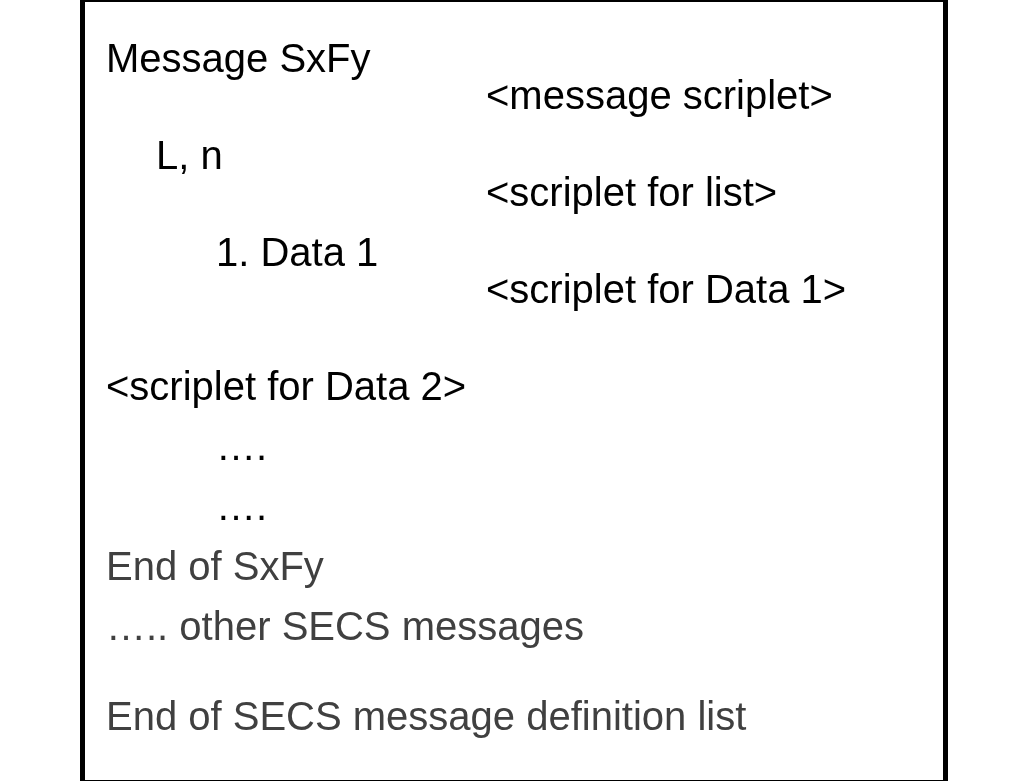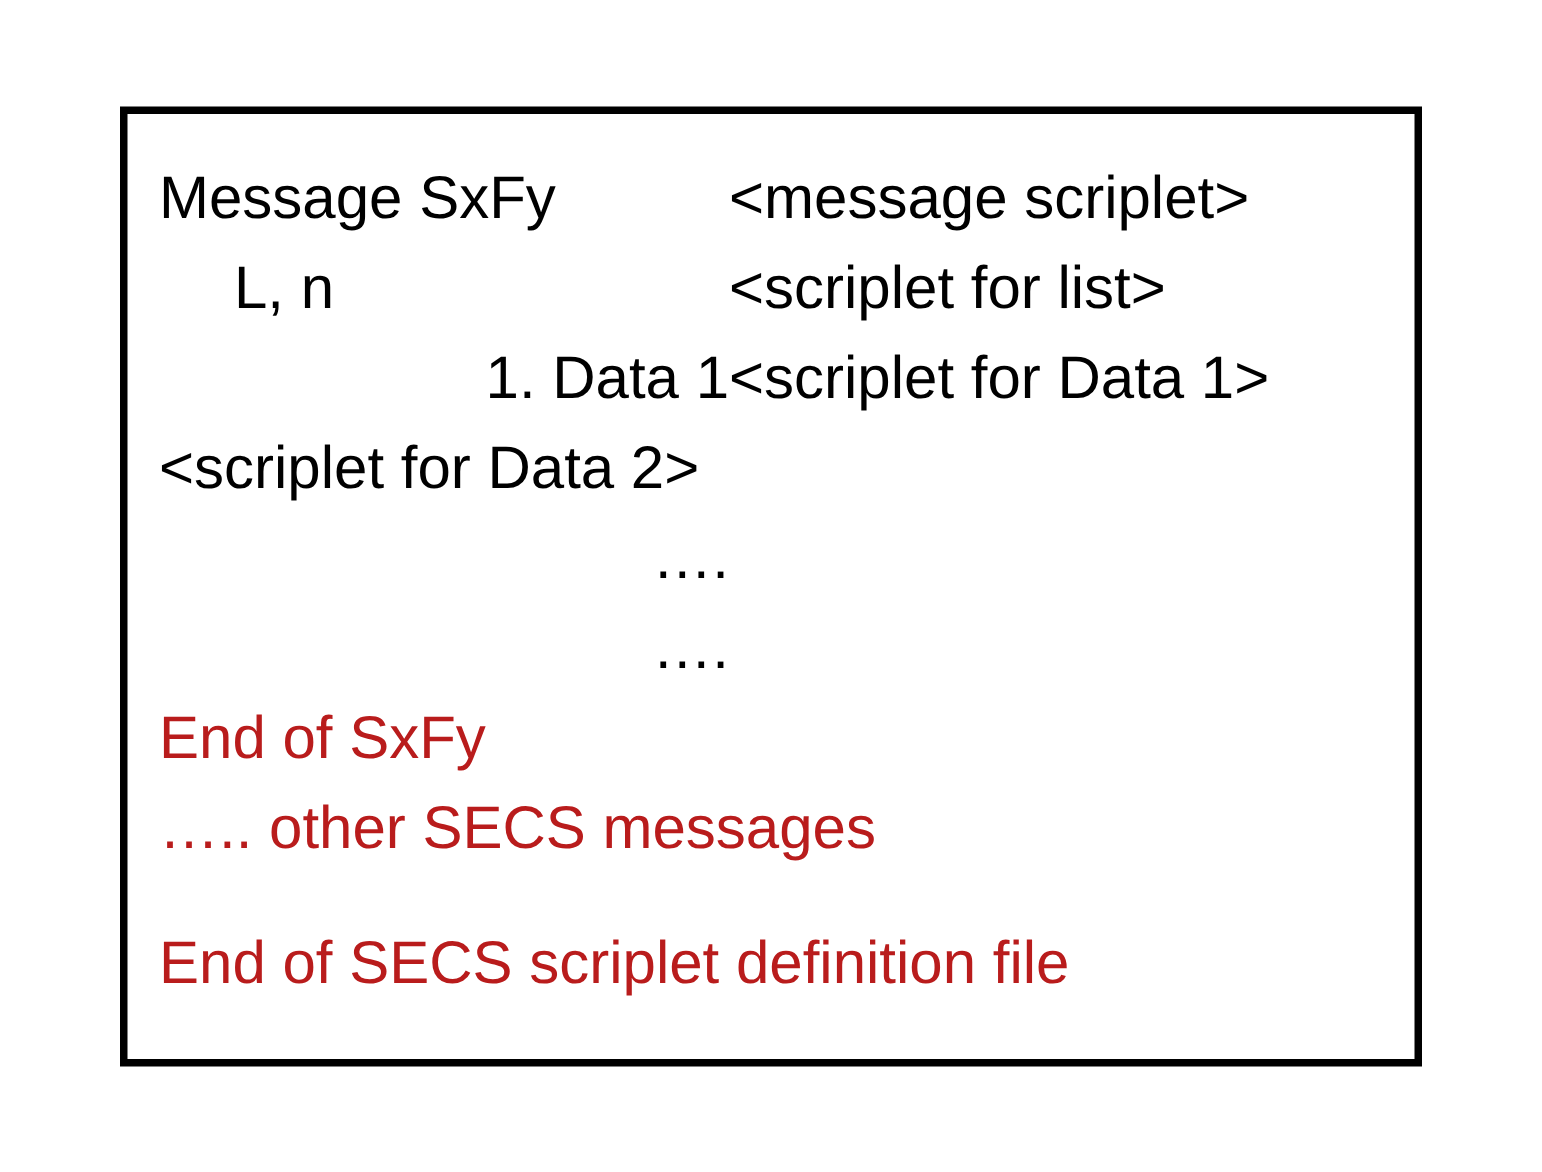--- a/index.html
+++ b/index.html
@@ -28,31 +28,31 @@
       font-size: 40px;
       color: #000000;
       line-height: 1.3;
     }
     .col-left {
       width: 380px;
       flex-shrink: 0;
     }
     .col-right {
       flex: 1;
+      margin-top: 37px;
     }
     .indent-1 {
       padding-left: 50px;
     }
     .indent-2 {
       padding-left: 110px;
-      text-align: right;
     }
     .single-line {
       font-size: 40px;
-      color: #b91c1c;
+      color: #404040;
       line-height: 1.3;
       margin-bottom: 8px;
     }
     .gap {
       height: 30px;
     }
   </style>
 </head>
 <body>
 
@@ -76,14 +76,14 @@
     <div class="col-left indent-2">….</div>
     <div class="col-right"></div>
   </div>
   <div class="row">
     <div class="col-left indent-2">….</div>
     <div class="col-right"></div>
   </div>
   <div class="single-line">End of SxFy</div>
   <div class="single-line">….. other SECS messages</div>
   <div class="gap"></div>
-  <div class="single-line">End  of SECS scriplet definition file</div>
+  <div class="single-line">End  of SECS message definition list</div>
 </div>
 
 </body></html>

